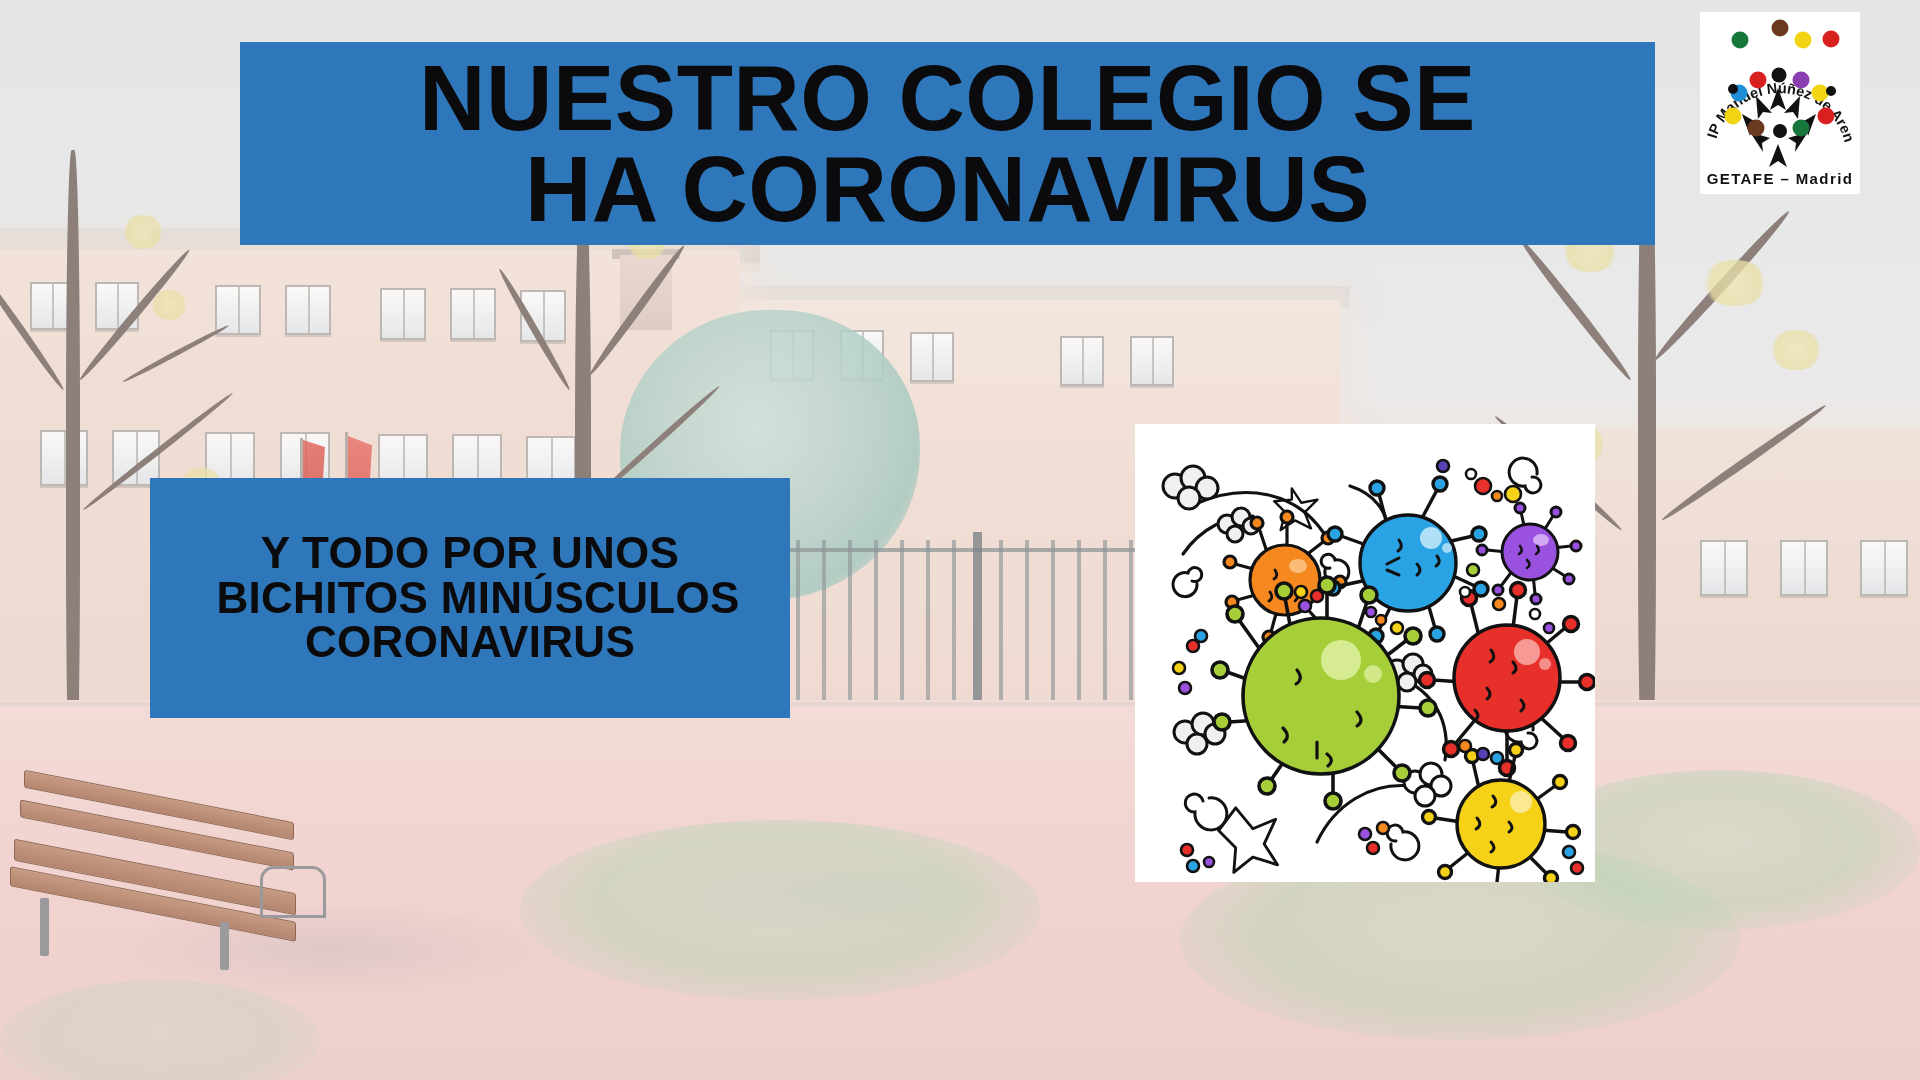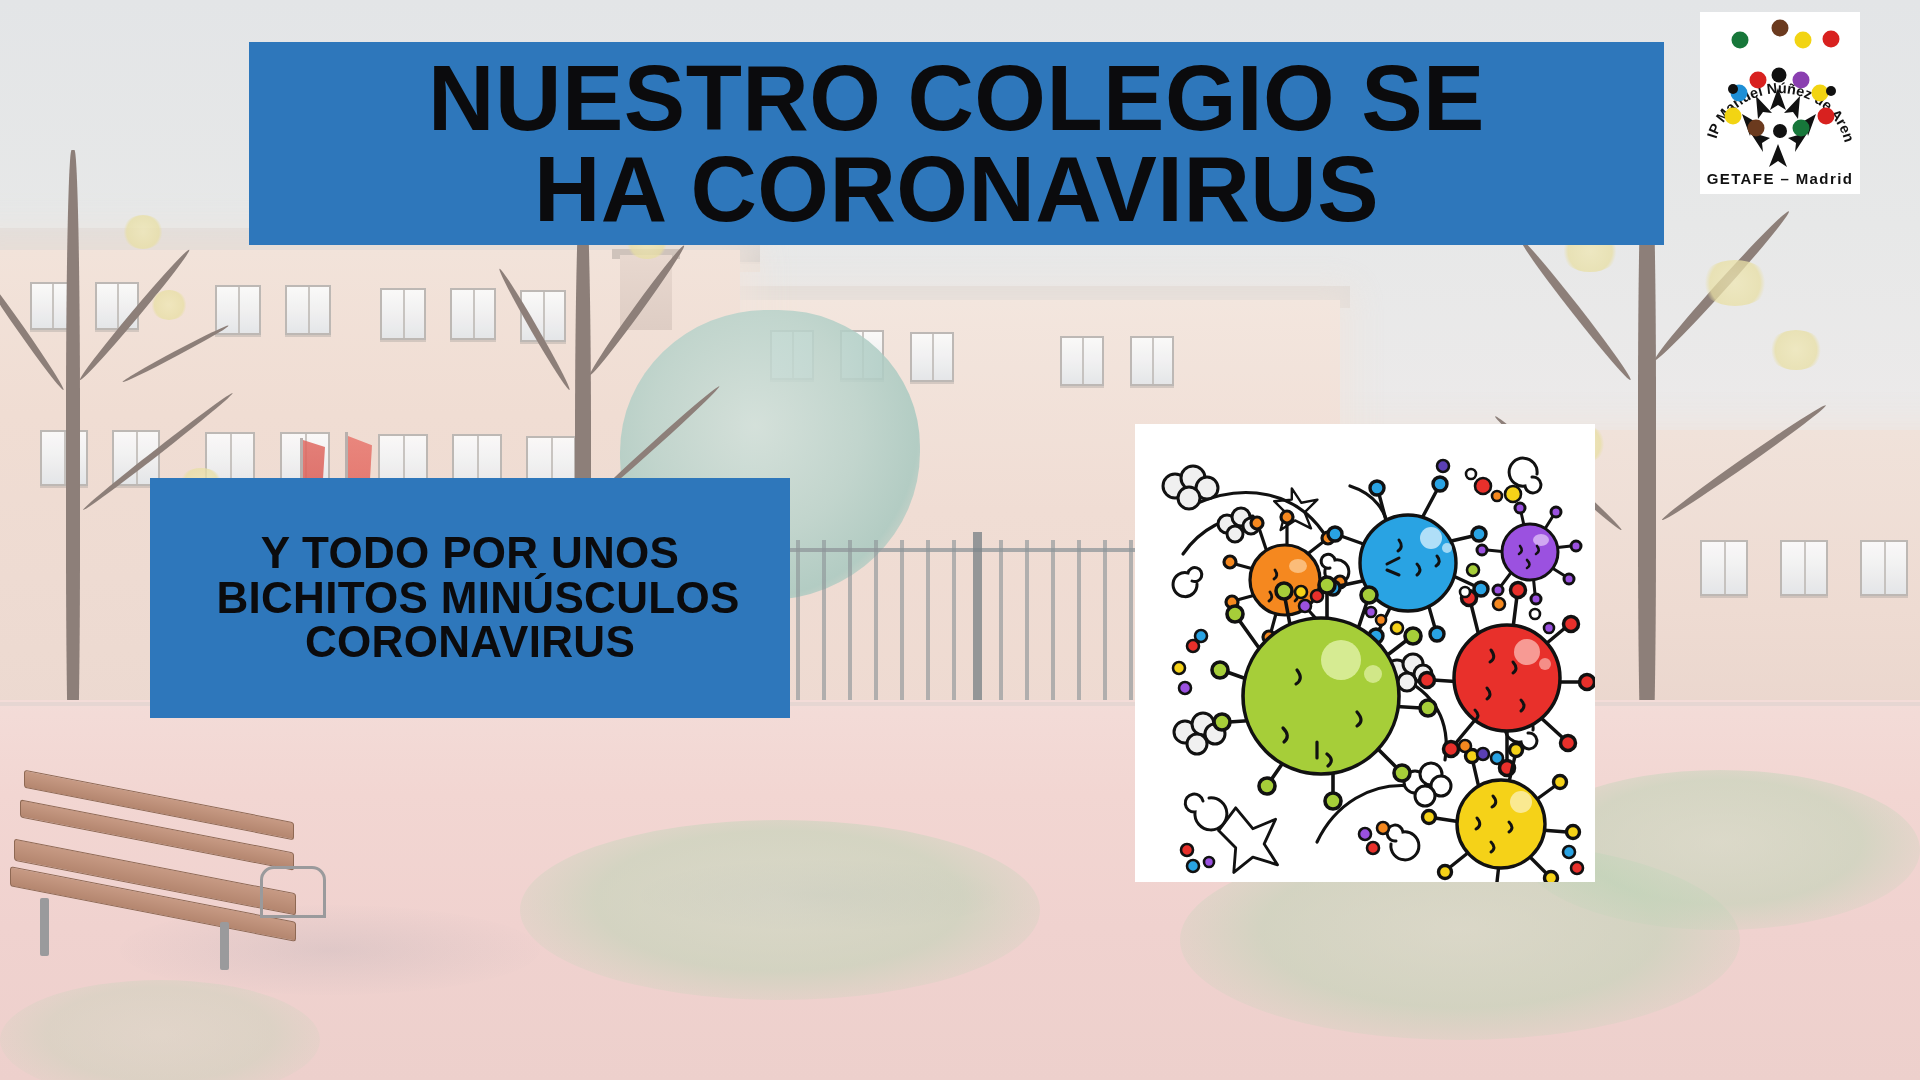--- a/index.html
+++ b/index.html
@@ -68,21 +68,21 @@
   .bench{position:absolute;left:10px;top:770px;width:300px;height:190px;}
   .bench .slat{position:absolute;background:linear-gradient(180deg,#c79a84,#b4866f);
         border:1px solid #8e6853;border-radius:3px;}
   .bench .leg{position:absolute;background:#9a9a9c;border-radius:2px;}
   .bench .arm{position:absolute;border:3px solid #9a9a9c;border-radius:14px 14px 0 0;background:transparent;}
   .flagpole{position:absolute;width:3px;background:#b8b0ad;}
 
   
   .banner{position:absolute;background:var(--blue);display:flex;flex-direction:column;
           align-items:center;justify-content:center;}
-  #title-banner{left:249px;top:42px;width:1415px;height:203px;}
+  #title-banner{left:240px;top:42px;width:1415px;height:203px;}
   #title-banner .tline{
       color:#0b0b0d;font-weight:800;letter-spacing:.5px;line-height:.98;
       font-size:92px;white-space:nowrap;text-align:center;
       font-family:"Liberation Sans", sans-serif;
   }
   #subtitle-banner{left:150px;top:478px;width:640px;height:240px;}
   #subtitle-banner .sline{
       color:#0b0b0d;font-weight:800;letter-spacing:.3px;line-height:1.02;
       font-size:44px;white-space:nowrap;text-align:center;
       font-family:"Liberation Sans", sans-serif;

